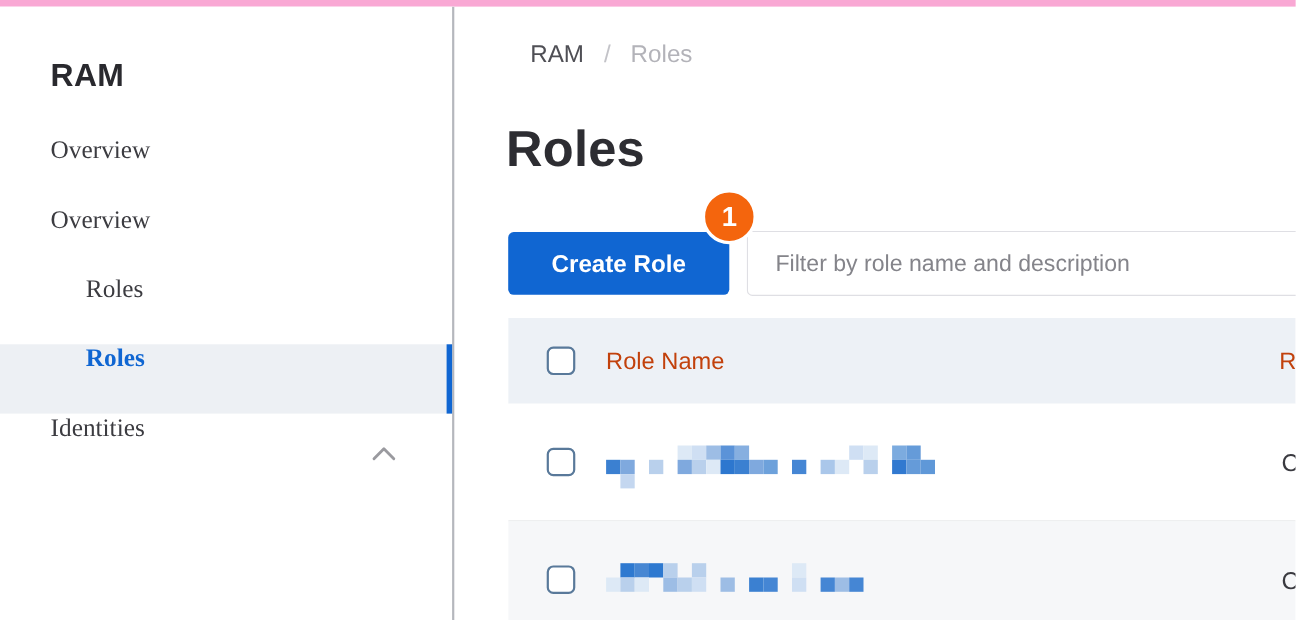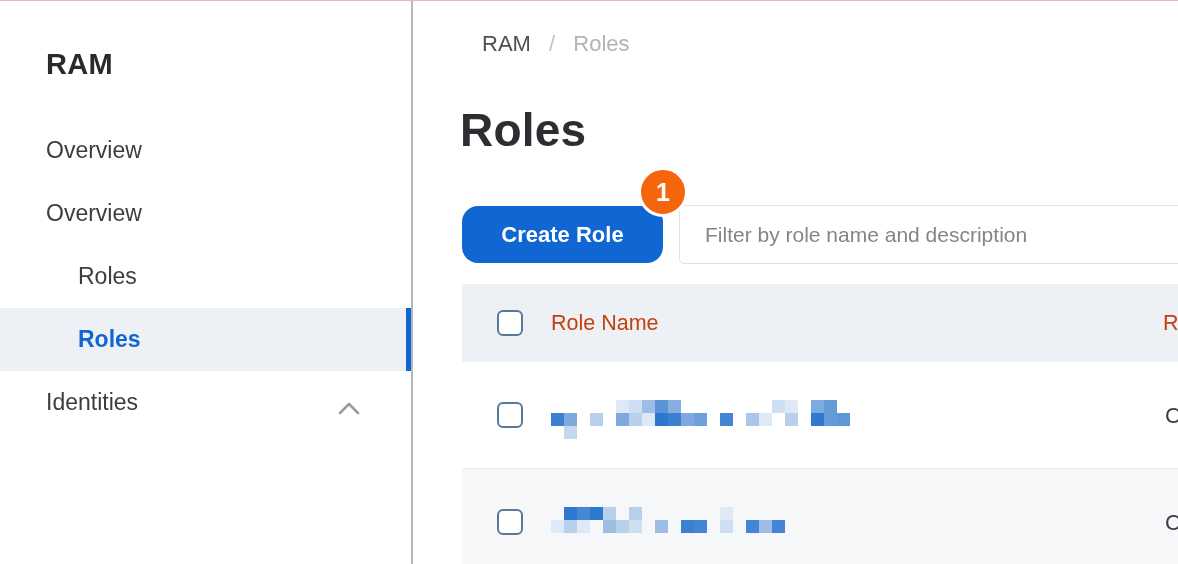--- a/index.html
+++ b/index.html
@@ -1,46 +1,46 @@
 <!DOCTYPE html>
 <html style="--accent-blue: #1066d2; --badge-orange: #f4650d; --selected-bg: #edf0f4; --header-bg: #edf1f6; --row-alt-bg: #f6f7f9; --checkbox-border: #59799a; --divider-gray: #b5b7bd; --link-blue: #3b80d1;"><head>
 <meta charset="utf-8">
 <style>
   * { margin:0; padding:0; box-sizing:border-box; }
   html,body { width:1178px; height:564px; overflow:hidden; background:#fff;
     font-family:"Liberation Sans","DejaVu Sans",sans-serif; }
   .page { position:relative; width:1178px; height:564px; background:#fff;
-    border-top:1px solid #f9a8d4; overflow:hidden; }
+    border-top:6px solid #f9a8d4; overflow:hidden; }
 
   
   .sidebar { position:absolute; left:0; top:0; width:413px; height:564px;
     background:#fff; border-right:2px solid var(--divider-gray); }
   .sidebar-title { position:absolute; left:46px; top:47px; font-size:29px;
     font-weight:700; color:#29292e; letter-spacing:.3px; }
   .nav { position:absolute; left:0; top:118px; width:100%; }
-  .nav-item { position:relative; height:63px; display:flex; align-items:center;
-    font-size:23px; color:#3c3c41; padding-left:46px; cursor:pointer; }
+  .nav-item { position:relative; height:63px; display:flex; align-items:flex-start;
+    font-size:23px; color:#3c3c41; padding-left:46px; cursor:pointer;font-family:Liberation Serif, serif; }
   .nav-item.indent { padding-left:78px; }
   .nav-item.selected { background:var(--selected-bg); color:var(--accent-blue);
     font-weight:700; }
   .nav-item.selected::after { content:""; position:absolute; right:0; top:0;
     bottom:0; width:5px; background:var(--accent-blue); }
   .chevron { position:absolute; right:50px; top:50%; margin-top:-8px; }
 
   
   .breadcrumb { position:absolute; left:482px; top:30px; font-size:22px; }
   .breadcrumb .root { color:#4f4f55; }
   .breadcrumb .sep { color:#c3c3c8; margin:0 12px; }
   .breadcrumb .current { color:#b3b3b9; }
 
   .page-title { position:absolute; left:460px; top:102px; font-size:46px;
     font-weight:600; color:#2d2d32; letter-spacing:.2px; }
 
   .create-btn { position:absolute; left:462px; top:205px; width:201px;
-    height:57px; background:var(--accent-blue); border:none; border-radius:16px;
+    height:57px; background:var(--accent-blue); border:none; border-radius:5px;
     color:#fff; font-size:22px; font-weight:600; cursor:pointer;
     font-family:inherit; }
   .badge { position:absolute; left:638px; top:166px; width:50px; height:50px;
     border-radius:50%; background:var(--badge-orange); border:3px solid #fff;
     color:#fff; font-size:25px; font-weight:700; display:flex;
     align-items:center; justify-content:center; z-index:5; }
   .filter-input { position:absolute; left:679px; top:204px; width:510px;
     height:59px; border:1.5px solid #dfdfe4; border-radius:5px; background:#fff;
     padding:0 0 0 25px; font-size:21px; color:#3c3c41; font-family:inherit; }
   .filter-input::placeholder { color:#84848a; }

